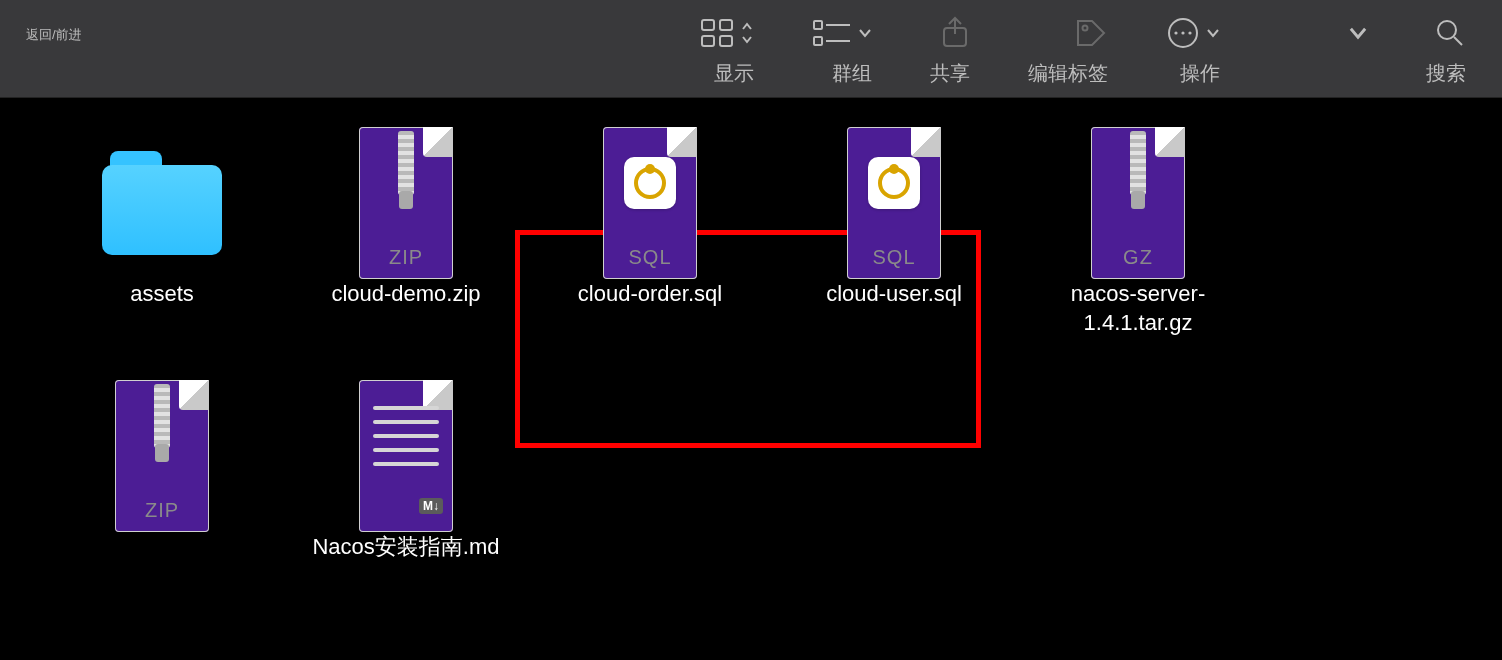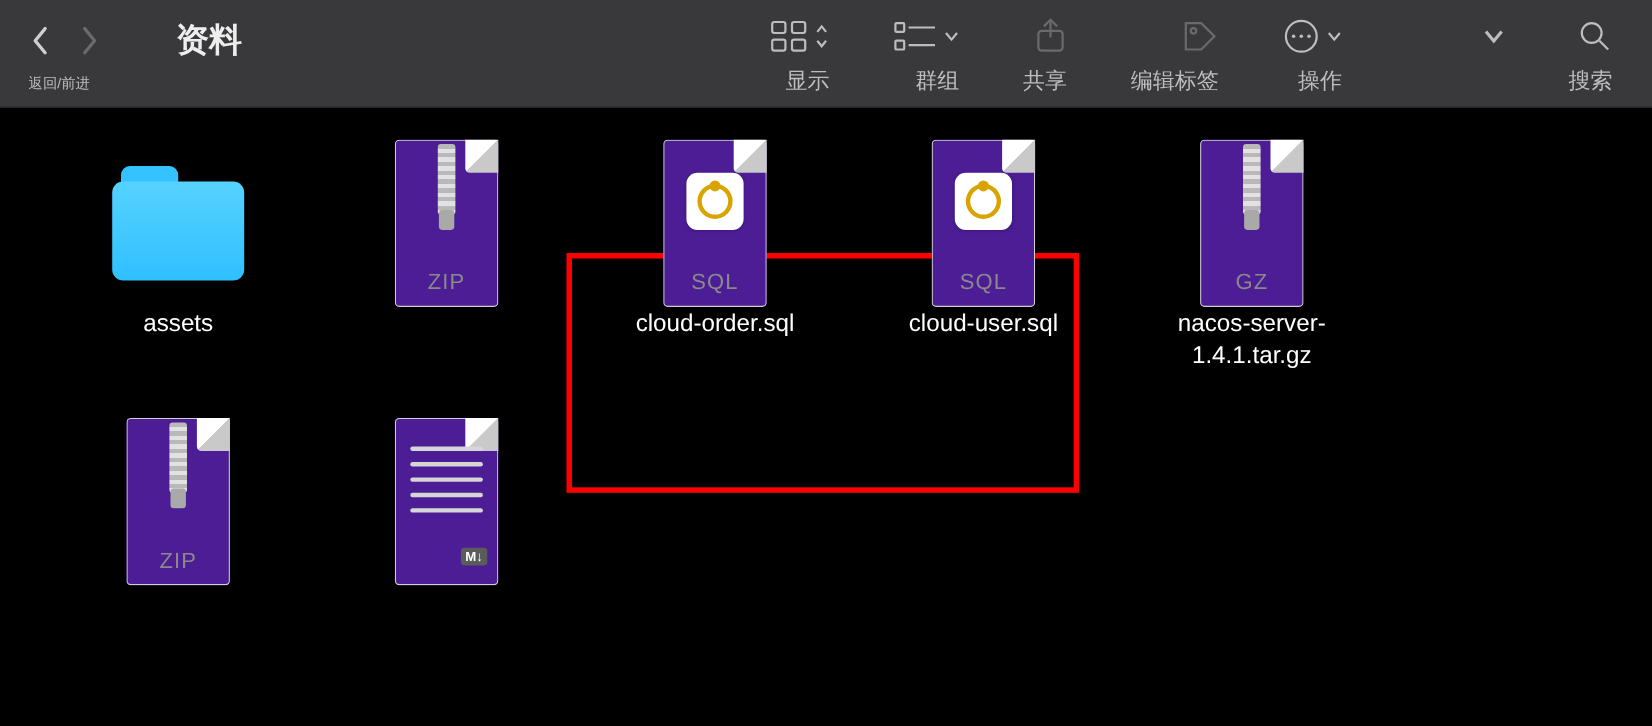--- a/index.html
+++ b/index.html
@@ -133,33 +133,20 @@
     position: absolute;
     border: 5px solid #ff0000;
     pointer-events: none;
   }
 </style>
 </head>
 <body>
 
 <div class="toolbar">
   <div class="tb-left">
-    <div class="nav-row">
-      <div class="chev-btn">
-        <svg width="18" height="28" viewBox="0 0 18 28">
-            <polyline points="13,3 4,14 13,25" fill="none" stroke-width="3" stroke-linecap="round" stroke-linejoin="round"></polyline>
-          </svg>
-      </div>
-      <div class="chev-btn dim">
-        <svg width="18" height="28" viewBox="0 0 18 28">
-            <polyline points="5,3 14,14 5,25" fill="none" stroke-width="3" stroke-linecap="round" stroke-linejoin="round"></polyline>
-          </svg>
-      </div>
-      <div class="title">资料</div>
-    </div>
     <div class="nav-caption">返回/前进</div>
   </div>
 
   <div class="tb-right">
 
     <div class="tb-group">
       <div class="tb-icon">
         <svg width="34" height="30" viewBox="0 0 34 30">
           <rect x="2" y="2" width="12" height="10" rx="2"></rect>
             <rect x="20" y="2" width="12" height="10" rx="2"></rect>
@@ -262,20 +249,21 @@
   </div>
 
   <div class="item">
     <div class="icon-slot">
       <div class="file">
           <div class="dogear"></div>
           <div class="zipper"></div>
         <div class="ext">ZIP</div>
       </div>
     </div>
+    <div class="label">cloud-demo.zip</div>
   </div>
 
   <div class="item">
     <div class="icon-slot">
       <div class="file">
           <div class="dogear"></div>
         <div class="badge">
           <svg viewBox="0 0 40 40">
               <circle cx="20" cy="20" r="14" fill="none" stroke="#d9a400" stroke-width="4"></circle>
               <circle cx="20" cy="6" r="5" fill="#d9a400"></circle>
@@ -331,15 +319,16 @@
         <div class="lines">
             <span></span>
             <span></span>
             <span></span>
             <span></span>
             <span></span>
           </div>
         <div class="mdtag">M↓</div>
       </div>
     </div>
+    <div class="label">Nacos安装指南.md</div>
   </div>
 
 </div>
 
 </body></html>

